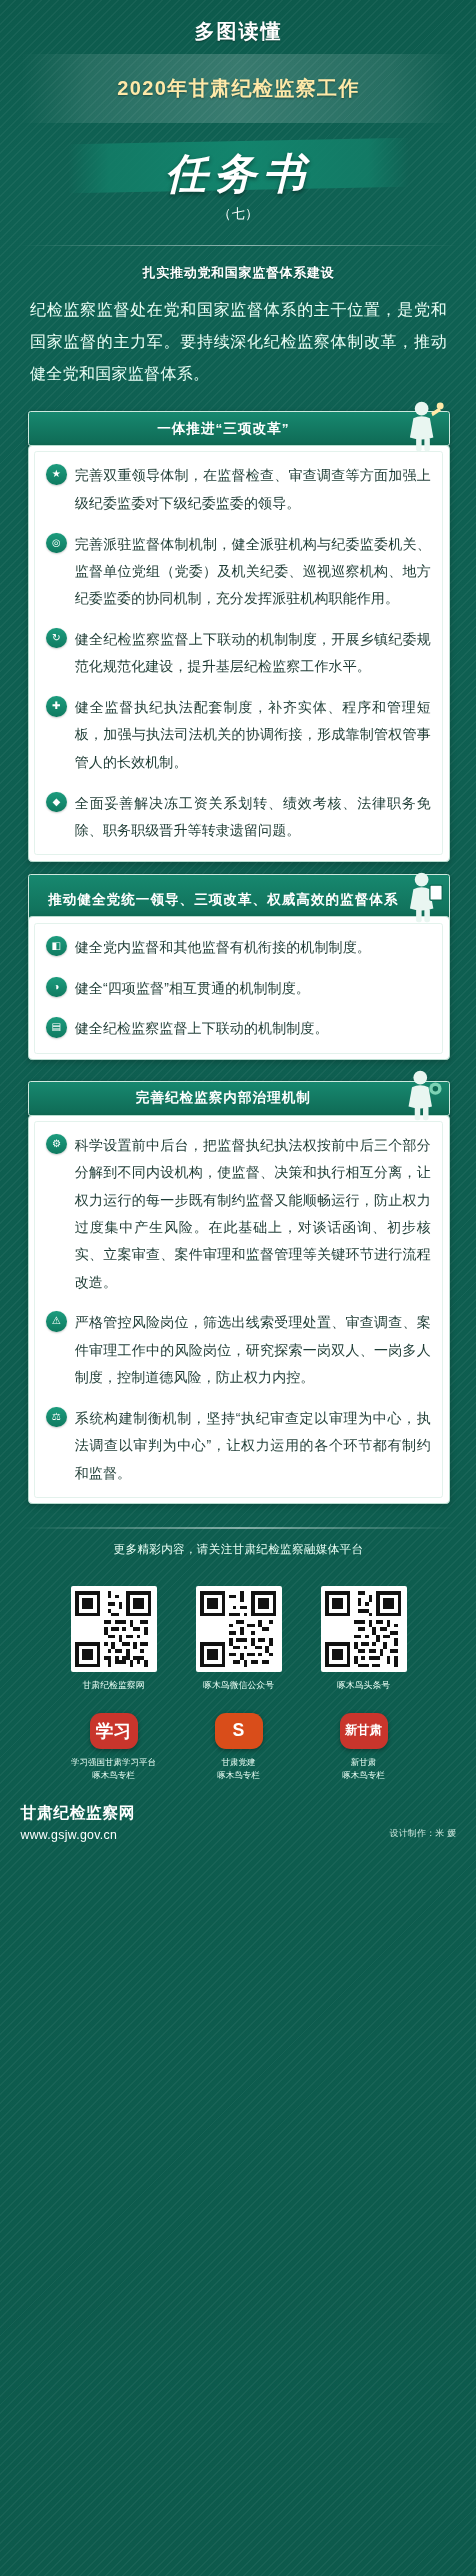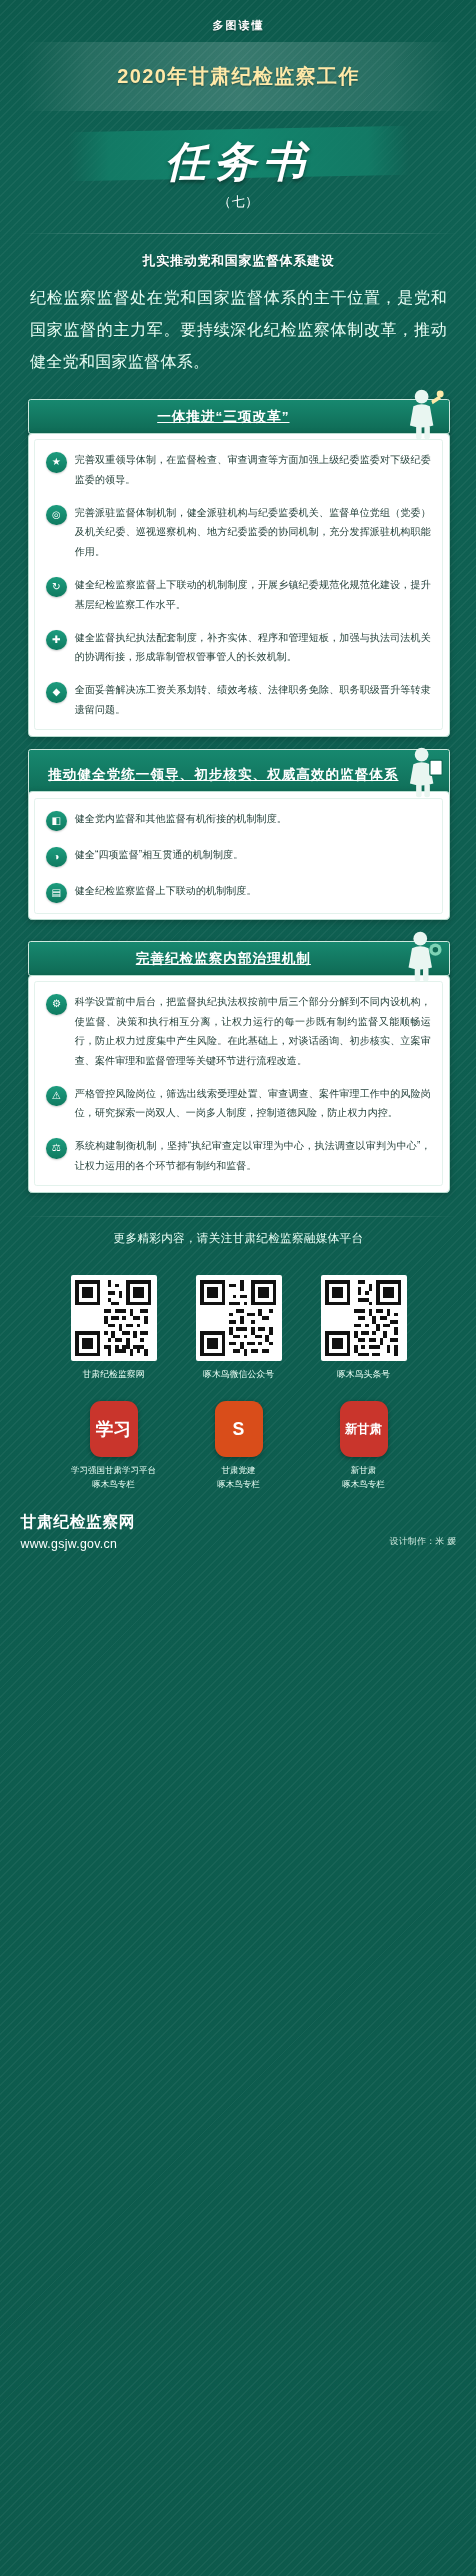--- a/index.html
+++ b/index.html
@@ -32,21 +32,21 @@
 
   
   .header {
     position: relative;
     padding-top: 17.7px;
     text-align: center;
     z-index: 2;
   }
   .kicker {
     color: #ffffff;
-    font-size: 11px;
+    font-size: 20px;
     letter-spacing: 2px;
     font-weight: bold;
     margin-bottom: 9.5px;
     text-shadow: 0 0.7px 1.4px rgba(0,0,0,.35);
   }
   .title-band {
     position: relative;
     width: 436px;
     margin: 0 auto;
     padding: 21px 0;
@@ -152,21 +152,20 @@
     box-shadow: 0 1.4px 4.1px rgba(0,0,0,.25);
   }
   .ribbon-shape.tall { height: 52px; }
   .ribbon-text {
     color: #ffffff;
     font-size: 13.6px;
     font-weight: bold;
     letter-spacing: 1px;
     line-height: 1.45;
     text-align: center;
-    text-decoration: underline;
   }
   .ribbon-figure {
     position: absolute;
     right: 4.1px;
     top: -9.5px;
     width: 44px;
     height: 55px;
     z-index: 3;
   }
 
@@ -203,21 +202,21 @@
     color: #ffffff;
     font-size: 10.2px;
     line-height: 20.4px;
     text-align: center;
     margin-top: 2px;
     box-shadow: 0 0.7px 2px rgba(0,0,0,.25);
   }
   .item-text {
     flex: 1;
     color: #1d3b34;
-    font-size: 10px;
+    font-size: 14px;
     line-height: 1.95;
     text-align: justify;
     letter-spacing: 0.1px;
   }
 
   
   .footer {
     position: relative;
     z-index: 2;
     margin-top: 23px;
@@ -258,21 +257,21 @@
   }
 
   .app-row {
     display: flex;
     justify-content: center;
     gap: 23px;
     margin-top: 20.4px;
   }
   .app-cell { width: 102px; text-align: center; }
   .app-icon {
-    width: 48px; height: 56px;
+    width: 48px; height: 36px;
     margin: 0 auto;
     border-radius: 11px;
     display: flex;
     align-items: center;
     justify-content: center;
     color: #ffffff;
     font-size: 17.7px;
     font-weight: bold;
     box-shadow: 0 1.4px 4.1px rgba(0,0,0,.3);
   }
@@ -364,21 +363,21 @@
       <div class="item">
         <div class="bullet-icon">◆</div>
         <div class="item-text">全面妥善解决冻工资关系划转、绩效考核、法律职务免除、职务职级晋升等转隶遗留问题。</div>
       </div>
     </div>
   </div>
 
   <div class="block">
     <div class="ribbon">
       <div class="ribbon-shape tall">
-        <span class="ribbon-text">推动健全党统一领导、初步核实、权威高效的监督体系</span>
+        <span class="ribbon-text">推动健全党统一领导、三项改革、权威高效的监督体系</span>
       </div>
       <svg class="ribbon-figure" viewBox="0 0 64 80">
         <circle cx="30" cy="14" r="10" fill="#e9f6f1"></circle>
         <path d="M18 28 q12 -6 24 0 l5 28 q-17 6 -34 0 z" fill="#e9f6f1"></path>
         <rect x="22" y="56" width="8" height="20" rx="3" fill="#e9f6f1"></rect>
         <rect x="34" y="56" width="8" height="20" rx="3" fill="#e9f6f1"></rect>
         <rect x="42" y="22" width="18" height="22" rx="2" fill="#ffffff" stroke="#0f6a55" stroke-width="2"></rect>
       </svg>
     </div>
     <div class="card">

